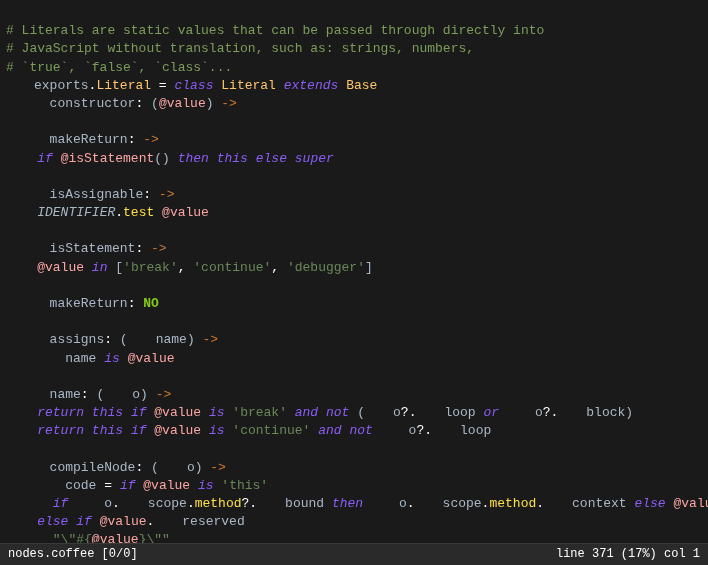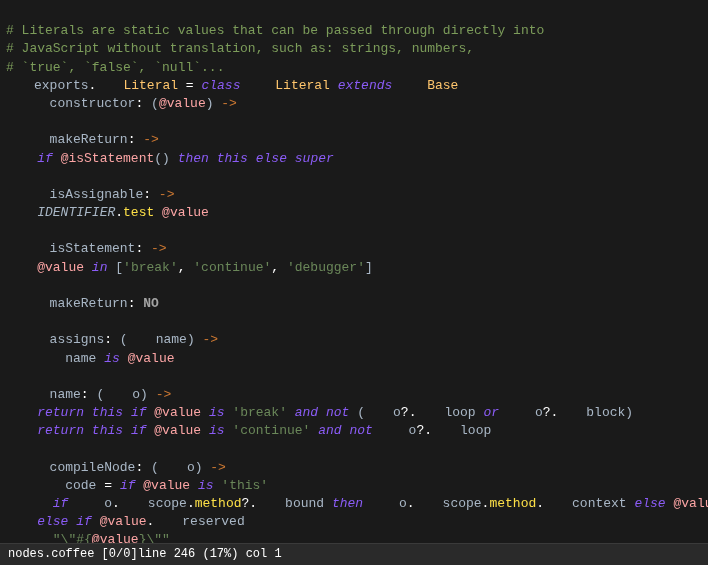--- a/index.html
+++ b/index.html
@@ -26,55 +26,56 @@
       overflow: hidden;
       white-space: pre;
     }
 
     #status-bar {
       width: 708px;
       height: 22px;
       background-color: #2a2a2a;
       display: flex;
       align-items: center;
+      justify-content: space-between;
       padding: 0 8px;
       border-top: 1px solid #3a3a3a;
     }
 
     .status-left {
       color: #ffffff;
       font-size: 12px;
     }
 
     .status-right {
       color: #ffffff;
       font-size: 12px;
     }
 
     .c-comment { color: #7c9c5a; }
     .c-keyword { color: #8b5cf6; font-style: italic; }
     .c-string { color: #6a8759; }
-    .c-class { color: #ffc66d; margin-left: 27px; }
+    .c-class { color: #ffc66d; }
     .c-operator { color: #ffffff; }
     .c-var { color: #a9b7c6; margin-left: 28px; }
     .c-at { color: #fca5a5; }
     .c-plain { color: #a9b7c6; }
-    .c-no { color: #a3a3a3; font-weight: bold; }
+    .c-no { color: #84cc16; font-weight: bold; }
     .c-identifier { color: #a9b7c6; font-style: italic; }
     .c-method { color: #fde047; }
     .c-bracket { color: #a9b7c6; }
     .c-arrow { color: #cc7832; }
   </style>
 </head>
 <body>
 
 <div id="editor-area">
 <span class="c-comment"># Literals are static values that can be passed through directly into</span>
 <span class="c-comment"># JavaScript without translation, such as: strings, numbers,</span>
-<span class="c-comment"># `true`, `false`, `null`...</span>
+<span class="c-comment"># `true`, `false`, `class`...</span>
 <span class="c-plain"><span class="c-var">exports</span><span class="c-operator">.</span><span class="c-class">Literal</span> <span class="c-operator">=</span> <span class="c-keyword">class</span> <span class="c-class">Literal</span> <span class="c-keyword">extends</span> <span class="c-class">Base</span></span>
 <span class="c-plain">  <span class="c-var">constructor</span><span class="c-operator">:</span> <span class="c-bracket">(</span><span class="c-at">@value</span><span class="c-bracket">)</span> <span class="c-arrow">-&gt;</span></span>
 
 <span class="c-plain">  <span class="c-var">makeReturn</span><span class="c-operator">:</span> <span class="c-arrow">-&gt;</span></span>
 <span class="c-plain">    <span class="c-keyword">if</span> <span class="c-at">@isStatement</span><span class="c-bracket">()</span> <span class="c-keyword">then</span> <span class="c-keyword">this</span> <span class="c-keyword">else</span> <span class="c-keyword">super</span></span>
 
 <span class="c-plain">  <span class="c-var">isAssignable</span><span class="c-operator">:</span> <span class="c-arrow">-&gt;</span></span>
 <span class="c-plain">    <span class="c-identifier">IDENTIFIER</span><span class="c-operator">.</span><span class="c-method">test</span> <span class="c-at">@value</span></span>
 
 <span class="c-plain">  <span class="c-var">isStatement</span><span class="c-operator">:</span> <span class="c-arrow">-&gt;</span></span>
@@ -100,14 +101,14 @@
 
 
 
 
 
 
 </div>
 
 <div id="status-bar">
   <span class="status-left">nodes.coffee [0/0]</span>
-  <span class="status-right">line 246 (17%)  col 1</span>
+  <span class="status-right">line 371 (17%)  col 1</span>
 </div>
 
 </body></html>

